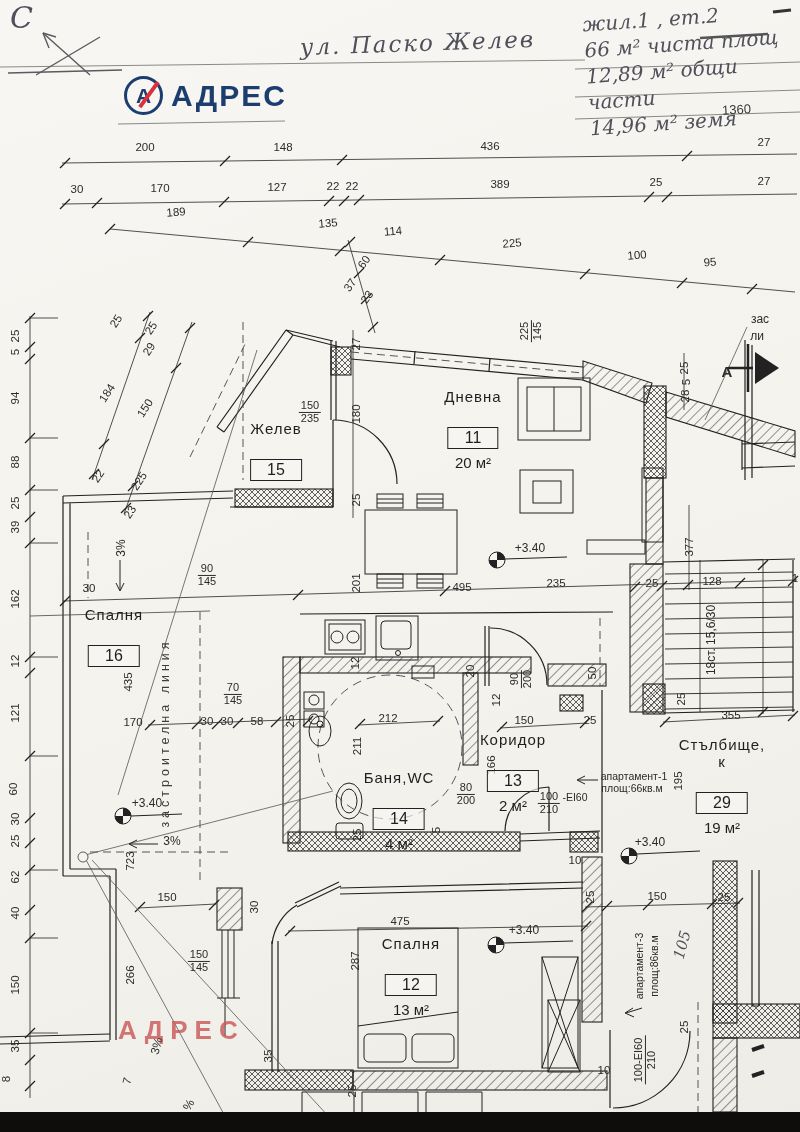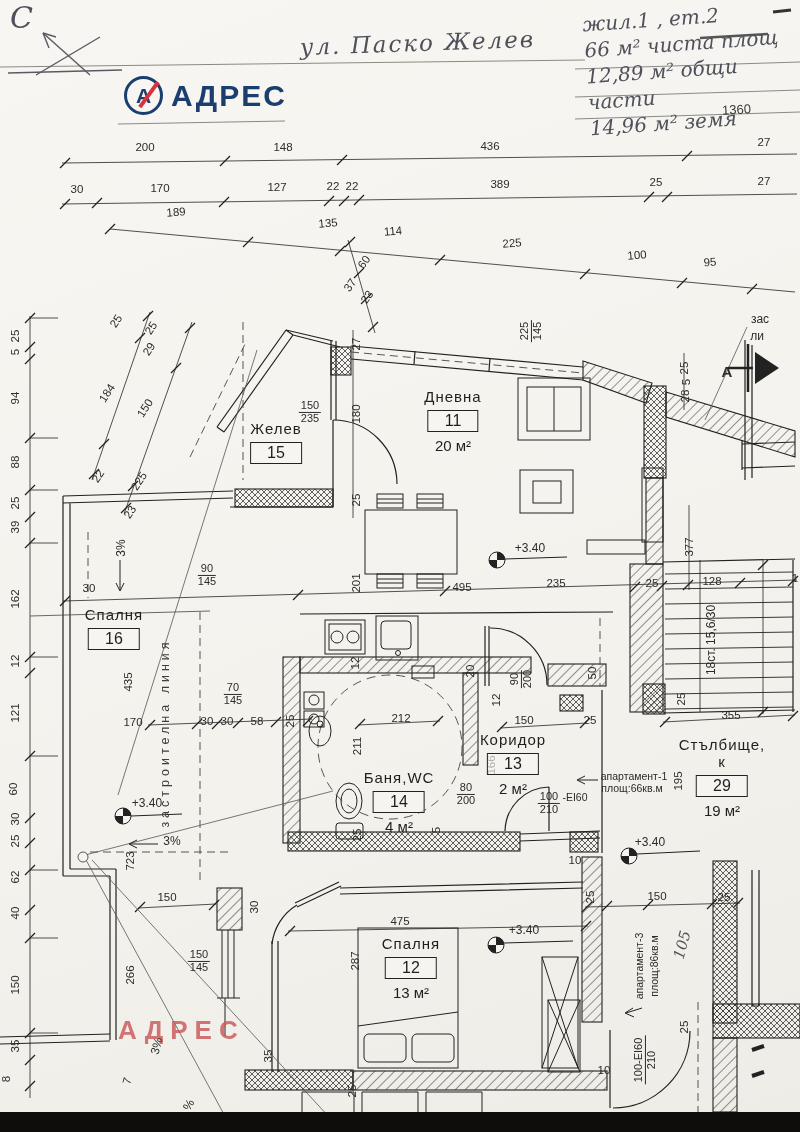--- a/index.html
+++ b/index.html
@@ -26,21 +26,21 @@
   .logo-circle{position:relative;width:33px;height:33px;border:3.5px solid #1c3e6e;border-radius:50%;
      display:flex;align-items:center;justify-content:center;background:#f7f6f2;}
   .logo-a{font-weight:bold;font-size:21px;color:#1c3e6e;}
   .logo-slash{position:absolute;left:20px;top:0px;width:3.5px;height:31px;background:#d9323c;transform:rotate(36deg);}
   .logo-text{font-size:30px;font-weight:bold;color:#1c3e6e;letter-spacing:2px;}
   .watermark{position:absolute;left:118px;top:1015px;font-size:26px;font-weight:bold;letter-spacing:7px;
      color:rgba(201,88,88,.82);}
   .blackbar{position:absolute;left:0;top:1112px;width:800px;height:20px;background:#0e0d0b;}
   .room{position:absolute;transform:translateX(-50%);text-align:center;color:#1f1f1f;}
   .room .nm{font-size:15px;letter-spacing:1px;}
-  .room .no{display:inline-block;border:1.5px solid #222;padding:1px 16px;margin-top:5px;font-size:16px;
+  .room .no{display:inline-block;border:1.5px solid #222;padding:1px 16px;margin-top:22px;font-size:16px;
      background:rgba(247,246,242,.65);}
   .room .ar{margin-top:5px;font-size:15px;}
 </style>
 </head>
 <body>
 
 <div id="plan">
 
 <svg width="800" height="1132" viewBox="0 0 800 1132">
   <defs>
@@ -472,21 +472,21 @@
     <div class="lbl dim" style="position: absolute; left: 130px; top: 861px; transform: translate(-50%, -50%) rotate(-90deg);">723</div>
     <div class="lbl dim" style="position: absolute; left: 167px; top: 897px; transform: translate(-50%, -50%);">150</div>
     <div class="lbl dim" style="position: absolute; left: 130px; top: 975px; transform: translate(-50%, -50%) rotate(-90deg);">266</div>
     <div class="lbl dim" style="position: absolute; left: 254px; top: 907px; transform: translate(-50%, -50%) rotate(-90deg);">30</div>
     <div class="lbl dim" style="position: absolute; left: 355px; top: 663px; transform: translate(-50%, -50%) rotate(-90deg);">12</div>
     <div class="lbl dim" style="position: absolute; left: 470px; top: 671px; transform: translate(-50%, -50%) rotate(-90deg);">20</div>
     <div class="lbl dim" style="position: absolute; left: 496px; top: 700px; transform: translate(-50%, -50%) rotate(-90deg);">12</div>
     <div class="lbl dim" style="position: absolute; left: 524px; top: 720px; transform: translate(-50%, -50%);">150</div>
     <div class="lbl dim" style="position: absolute; left: 590px; top: 720px; transform: translate(-50%, -50%);">25</div>
     <div class="lbl dim" style="position: absolute; left: 592px; top: 673px; transform: translate(-50%, -50%) rotate(-90deg);">50</div>
-    <div class="lbl dim" style="position: absolute; left: 401px; top: 718px; transform: translate(-50%, -50%);">212</div>
+    <div class="lbl dim" style="position: absolute; left: 388px; top: 718px; transform: translate(-50%, -50%);">212</div>
     <div class="lbl dim" style="position: absolute; left: 357px; top: 746px; transform: translate(-50%, -50%) rotate(-90deg);">211</div>
     <div class="lbl dim" style="position: absolute; left: 491px; top: 765px; transform: translate(-50%, -50%) rotate(-90deg);">166</div>
     <div class="lbl dim" style="position: absolute; left: 436px; top: 830px; transform: translate(-50%, -50%) rotate(-90deg);">5</div>
     <div class="lbl dim" style="position: absolute; left: 357px; top: 835px; transform: translate(-50%, -50%) rotate(-90deg);">25</div>
     <div class="lbl dim" style="position: absolute; left: 400px; top: 921px; transform: translate(-50%, -50%);">475</div>
     <div class="lbl dim" style="position: absolute; left: 355px; top: 961px; transform: translate(-50%, -50%) rotate(-90deg);">287</div>
     <div class="lbl dim" style="position: absolute; left: 590px; top: 897px; transform: translate(-50%, -50%) rotate(-90deg);">25</div>
     <div class="lbl dim" style="position: absolute; left: 575px; top: 860px; transform: translate(-50%, -50%);">10</div>
     <div class="lbl dim" style="position: absolute; left: 657px; top: 896px; transform: translate(-50%, -50%);">150</div>
     <div class="lbl dim" style="position: absolute; left: 724px; top: 897px; transform: translate(-50%, -50%);">25</div>
@@ -514,21 +514,21 @@
     <div class="lbl ann" style="position: absolute; left: 650px; top: 842px; transform: translate(-50%, -50%);">+3.40</div>
     <div class="lbl ann" style="position: absolute; left: 524px; top: 930px; transform: translate(-50%, -50%);">+3.40</div>
     <div class="lbl ann" style="position: absolute; left: 121px; top: 548px; transform: translate(-50%, -50%) rotate(-90deg);">3%</div>
     <div class="lbl ann" style="position: absolute; left: 172px; top: 841px; transform: translate(-50%, -50%);">3%</div>
     <div class="lbl ann" style="position: absolute; left: 157px; top: 1046px; transform: translate(-50%, -50%) rotate(-75deg);">3%</div>
     <div class="lbl ann" style="position: absolute; left: 189px; top: 1105px; transform: translate(-50%, -50%) rotate(-60deg);">%</div>
     <div class="room" style="left: 276px; top: 420px;">
       <div class="nm">Желев</div>
       <div><span class="no">15</span></div>
     </div>
-    <div class="room" style="left: 453px; top: 388px;">
+    <div class="room" style="left: 473px; top: 388px;">
       <div class="nm">Дневна</div>
       <div><span class="no">11</span></div>
       <div class="ar">20 м²</div>
     </div>
     <div class="room" style="left: 114px; top: 606px;">
       <div class="nm">Спалня</div>
       <div><span class="no">16</span></div>
     </div>
     <div class="room" style="left: 399px; top: 769px;">
       <div class="nm">Баня,WC</div>

